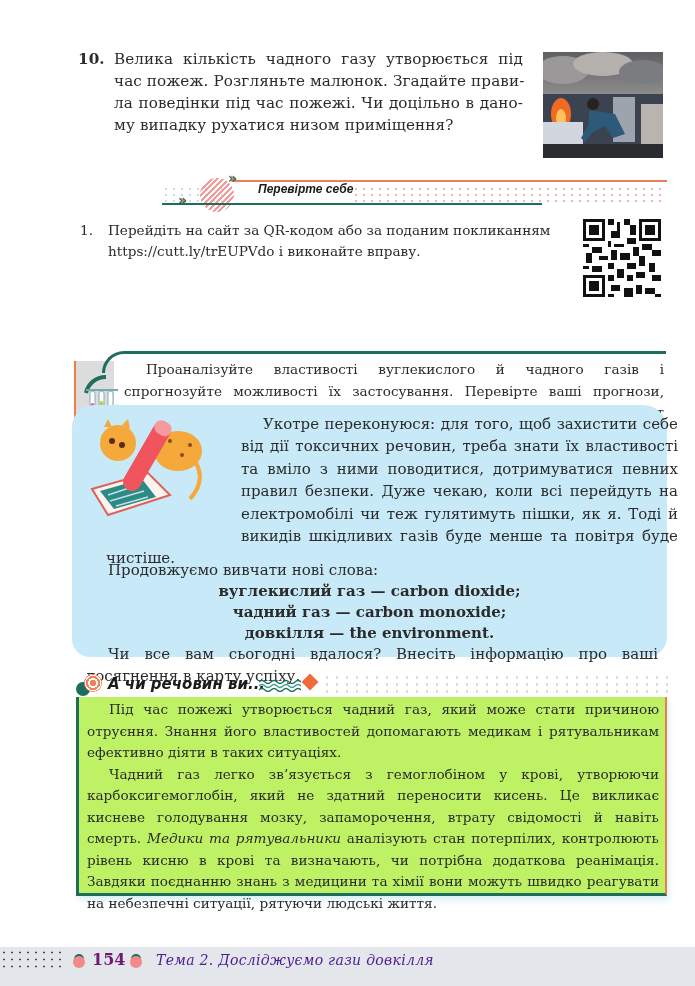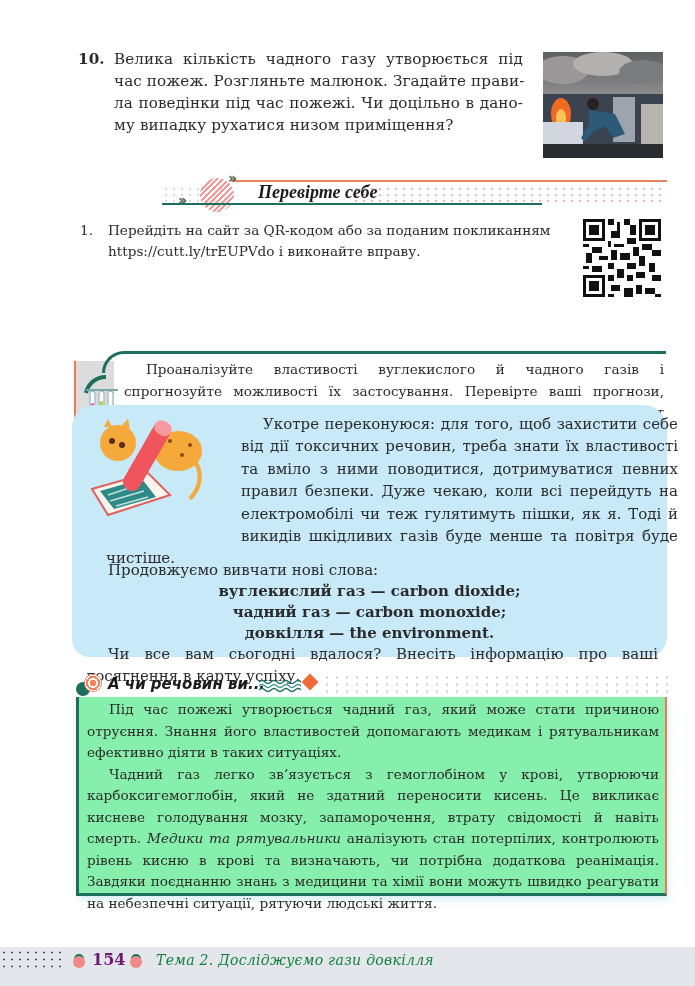--- a/index.html
+++ b/index.html
@@ -24,22 +24,22 @@
   .sec-head .topline { position: absolute; left: 70px; right: 0; top: 12px; height: 2px; background: #e8805a; }
   .sec-head .botline { position: absolute; left: 0; right: 125px; top: 35px; height: 2px; background: #1e6e5e; }
   .sec-head .dots { position: absolute; left: 190px; right: 2px; top: 18px; height: 16px;
     background-image: radial-gradient(circle, #f3b3b3 1px, transparent 1.4px);
     background-size: 8px 6px; }
   .sec-head .dotsL { position: absolute; left: 0; width: 60px; top: 18px; height: 16px;
     background-image: radial-gradient(circle, #d9d9d9 1px, transparent 1.4px);
     background-size: 8px 6px; }
   .sec-head .hatch { position: absolute; left: 38px; top: 10px; width: 34px; height: 34px; border-radius: 50%;
     background: repeating-linear-gradient(135deg, #f08a8a 0 2px, transparent 2px 4px); opacity: 0.85; }
-  .sec-head .title { position: absolute; left: 96px; top: 14px; font-family: Liberation Serif, serif;
-    font-weight: bold; font-style: italic; font-size: 18px; color: #1b1b1b; }
+  .sec-head .title { position: absolute; left: 96px; top: 14px; font-family: Liberation Sans, sans-serif;
+    font-weight: bold; font-style: italic; font-size: 12px; color: #1b1b1b; }
   .chev { position: absolute; font-family: "DejaVu Sans", sans-serif; font-weight: bold; font-size: 14px; letter-spacing: -4px; }
 
   
   .task1 { left: 80px; top: 220px; width: 480px; font-size: 13.6px; line-height: 21px; }
   .task1 .num { position: absolute; left: 0; top: 0; }
   .task1 .txt { margin-left: 28px; }
   .qr { left: 583px; top: 219px; width: 78px; height: 78px; }
 
   
   .proj { left: 74px; top: 307px; width: 592px; height: 92px; margin-top: 44px; }
@@ -63,36 +63,36 @@
   
   .dyk-head { left: 76px; top: 672px; width: 592px; height: 26px; }
   .dyk-head .c1 { position: absolute; left: 0; top: 10px; width: 14px; height: 14px; border-radius: 50%; background: #1e6e5e; }
   .dyk-head .c2 { position: absolute; left: 8px; top: 2px; width: 18px; height: 18px; border-radius: 50%;
     background: radial-gradient(circle, #f4805a 0 3px, #fff 3px 5px, #f4805a 5px 7px, #fff 7px 8px, #f4805a 8px); }
   .dyk-head .title { position: absolute; left: 32px; top: 3px; font-family: "DejaVu Sans", sans-serif; font-weight: bold; font-style: italic; font-size: 15px; color: #1b1b1b; }
   .dyk-head .wave { position: absolute; left: 183px; top: 6px; width: 42px; height: 14px; }
   .dyk-head .diamond { position: absolute; left: 228px; top: 4px; width: 12px; height: 12px; background: #f06b3a; transform: rotate(45deg); }
   .dyk-head .dots { position: absolute; left: 246px; right: 0; top: 2px; height: 20px;
     background-image: radial-gradient(circle, #d6d6d6 1px, transparent 1.4px); background-size: 10px 7px; }
-  .dyk-box { left: 76px; top: 697px; width: 591px; height: 199px; background: #86efac;
+  .dyk-box { left: 76px; top: 697px; width: 591px; height: 199px; background: #bef264;
     border-left: 3px solid #1e6e5e; border-bottom: 3px solid #1e6e5e; border-right: 2px solid #ee7c4e; box-sizing: border-box;
     box-shadow: 2px 4px 6px rgba(180,225,235,0.5); }
   .dyk-box .txt { position: absolute; left: 8px; top: 2px; width: 572px; font-size: 13.6px; line-height: 21.5px; text-align: justify; }
   .dyk-box .txt p { margin: 0; text-indent: 22px; }
   .dyk-box i { font-style: italic; }
 
   
   .footer { left: 0; top: 947px; width: 695px; height: 39px; background: #e3e6ea; }
   .footer .dots { position: absolute; left: 0; top: 2px; width: 64px; height: 22px;
     background-image: radial-gradient(circle, #444 0.8px, transparent 1.2px); background-size: 8px 7px; }
   .footer .bullet { position: absolute; top: 7px; width: 12px; height: 14px; }
   .footer .bullet .top { position: absolute; left: 1px; top: 0; width: 10px; height: 10px; border-radius: 50%; background: #1e6e5e; }
   .footer .bullet .bot { position: absolute; left: 0; top: 2px; width: 12px; height: 12px; border-radius: 50%; background: #f28a8a; }
   .footer .page { position: absolute; left: 92px; top: 3px; font-weight: bold; font-size: 16px; color: #701a75; }
-  .footer .topic { position: absolute; left: 156px; top: 5px; font-style: italic; font-size: 14px; color: #15803d; letter-spacing: 0.3px; }
+  .footer .topic { position: absolute; left: 156px; top: 5px; font-style: italic; font-size: 14px; color: #4c1d95; letter-spacing: 0.3px; }
 </style>
 </head>
 <body>
 
 <div class="abs q10">
   <span class="num">10.</span>
   <div class="txt">
     <span class="line">Велика кількість чадного газу утворюється під</span>
     <span class="line">час пожеж. Розгляньте малюнок. Згадайте прави-</span>
     <span class="line">ла поведінки під час пожежі. Чи доцільно в дано-</span>

